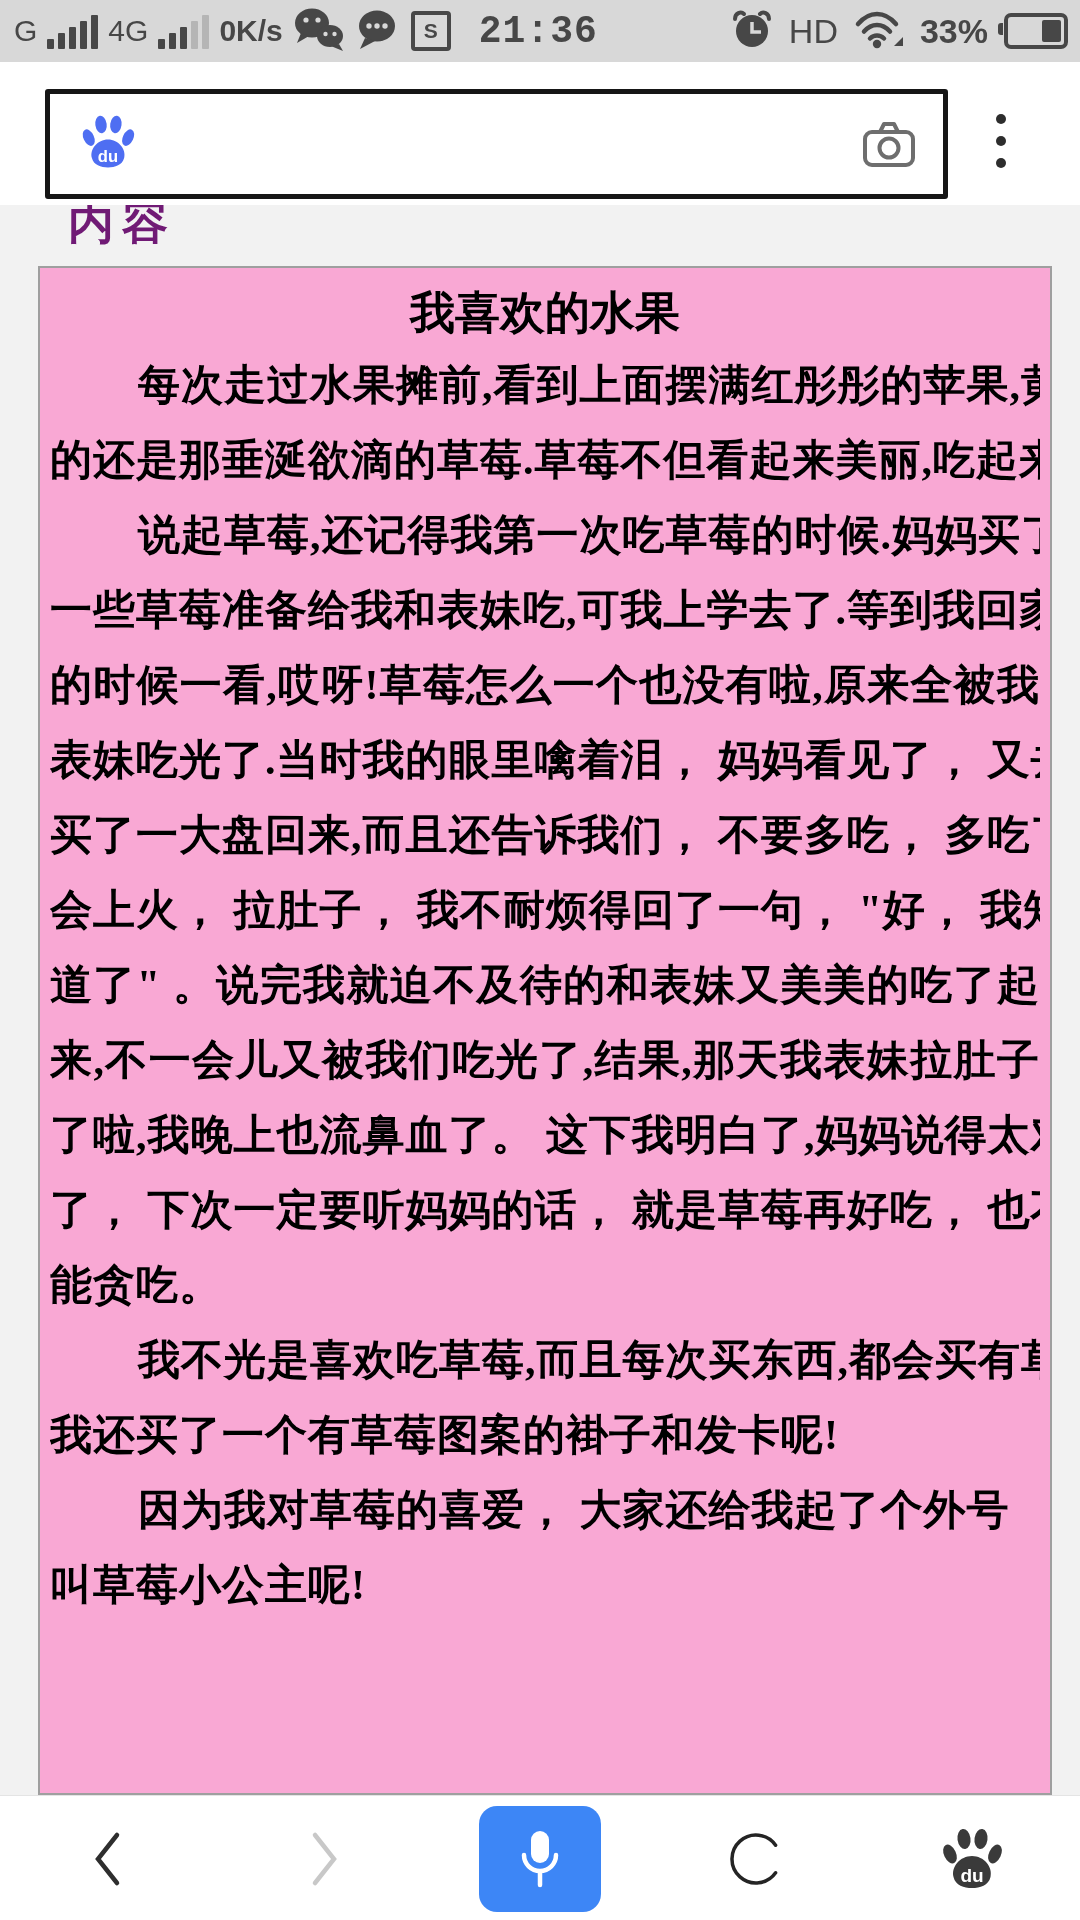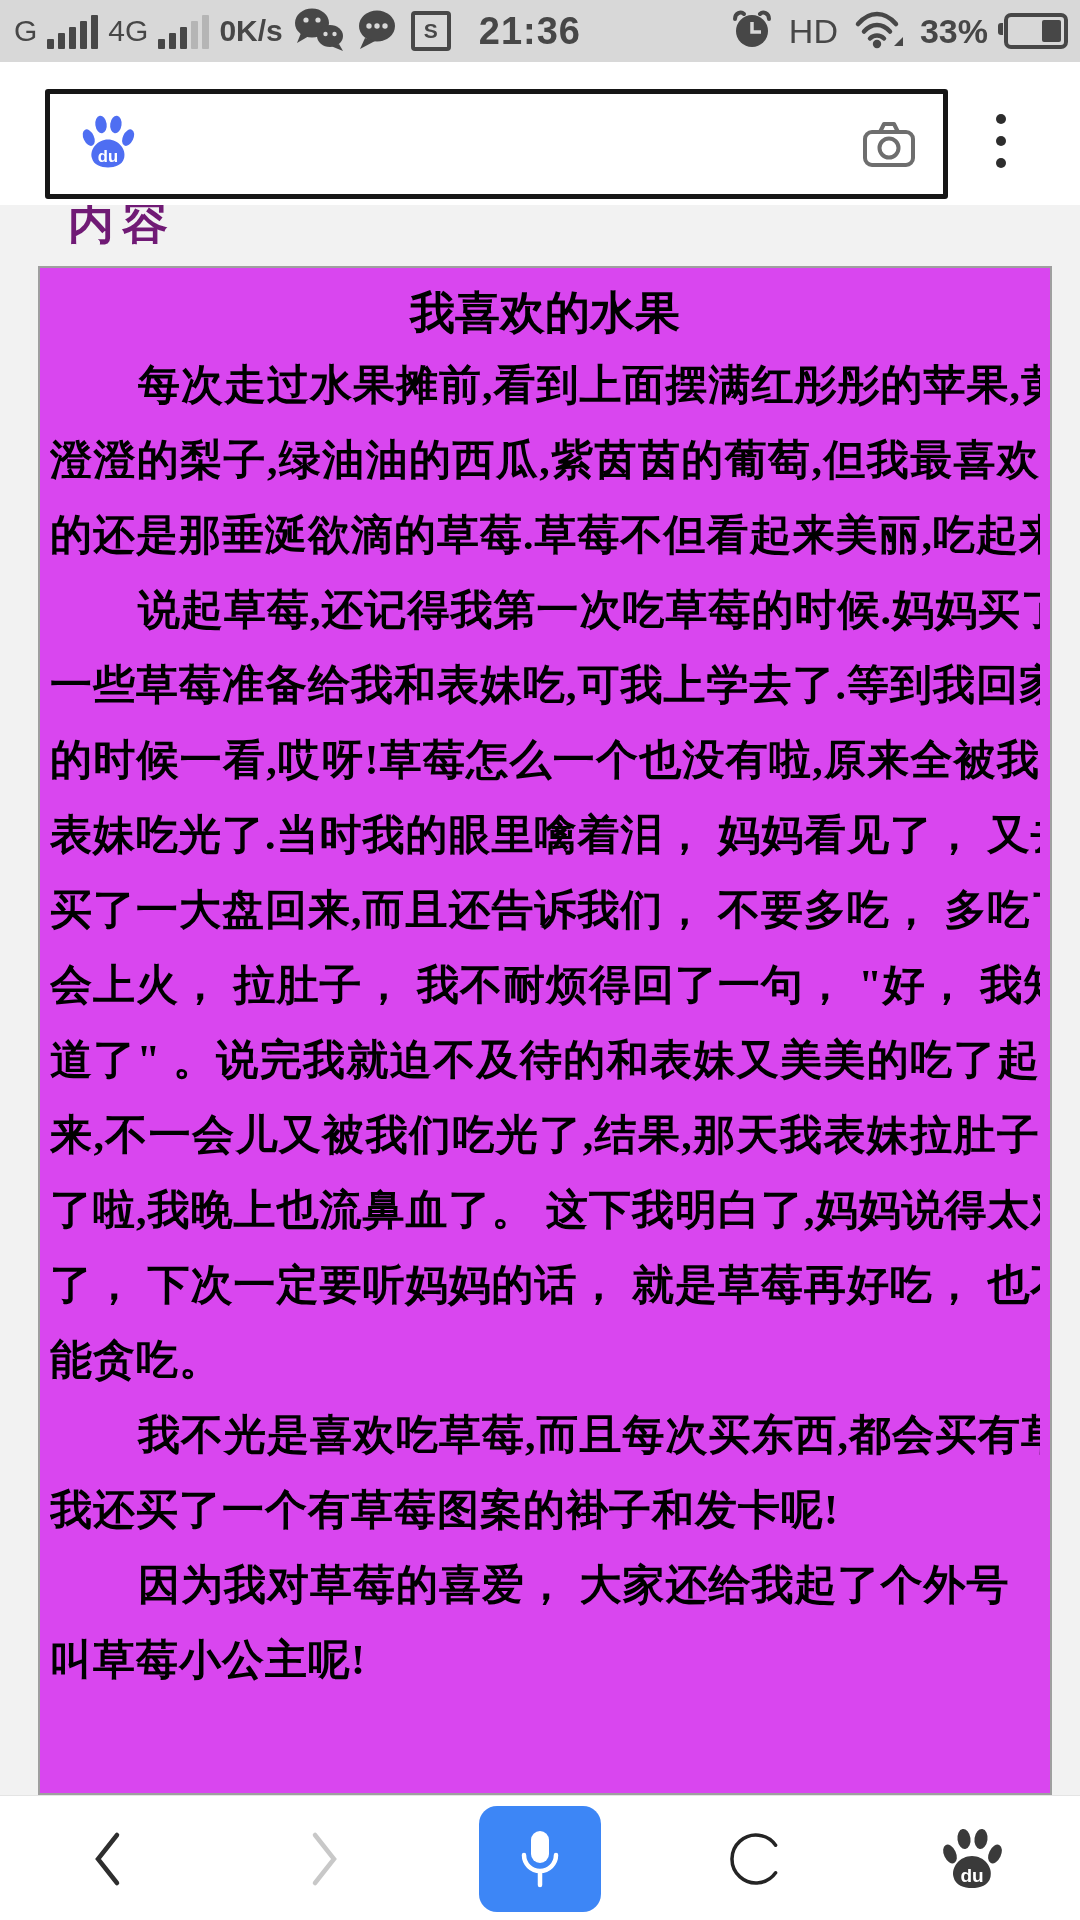--- a/index.html
+++ b/index.html
@@ -10,21 +10,21 @@
   }
   
   .status-bar{
     position:absolute;top:0;left:0;width:1080px;height:62px;
     background:#d8d8d8;color:#474747;z-index:10;
   }
   .sb-left{position:absolute;left:14px;top:0;height:62px;display:flex;align-items:center;gap:10px;}
   .sb-right{position:absolute;right:12px;top:0;height:62px;display:flex;align-items:center;gap:16px;}
   .sb-text{font-size:30px;font-weight:500;}
   .sb-bold{font-weight:700;}
-  .sb-time{font-size:38px;font-weight:700;margin-left:18px;letter-spacing:1px;}
+  .sb-time{font-size:38px;font-weight:700;margin-left:18px;letter-spacing:1px;font-family:Liberation Mono, monospace;}
   .bars{display:flex;align-items:flex-end;gap:4px;height:36px;}
   .bars i{width:7px;background:#474747;display:block;border-radius:1px;}
   .bars i:nth-child(1){height:10px}.bars i:nth-child(2){height:16px}
   .bars i:nth-child(3){height:22px}.bars i:nth-child(4){height:28px}
   .bars i:nth-child(5){height:34px}
   .bars.partial i:nth-child(4),.bars.partial i:nth-child(5){background:#b5b5b5;}
   .sbox{width:32px;height:32px;border:4px solid #474747;border-radius:4px;
         display:flex;align-items:center;justify-content:center;
         font-size:21px;font-weight:700;color:#474747;}
   .battery{width:56px;height:28px;border:4px solid #474747;border-radius:7px;position:relative;background:transparent;}
@@ -37,21 +37,21 @@
     display:flex;align-items:center;}
   .search-input{flex:1;border:none;outline:none;font-size:34px;background:transparent;height:80px;margin:0 10px;}
   .logo-blue{margin-left:30px;}
   .cam{position:absolute;right:26px;top:26px;}
   .menu-dots{position:absolute;left:996px;top:52px;display:flex;flex-direction:column;gap:12px;cursor:pointer;}
   .menu-dots i{width:10px;height:10px;border-radius:50%;background:#2d2d2d;display:block;}
   
   .content-label{position:absolute;top:192px;left:40px;z-index:1;
     font-size:46px;font-weight:700;color:#701a75;letter-spacing:8px;margin-left:28px;}
   .card{position:absolute;left:38px;top:266px;width:1014px;height:1529px;
-    box-sizing:border-box;background:#d946ef;border:2px solid #9f9f9f;
+    box-sizing:border-box;background:#f9a8d4;border:2px solid #9f9f9f;
     overflow:hidden;z-index:2;}
   .card-inner{padding:14px 10px 0 10px;}
   .essay{font-family:"Liberation Serif","DejaVu Serif",serif;color:#000;}
   .essay-title{font-size:45px;font-weight:700;text-align:center;height:62px;line-height:62px;}
   .essay-lines{margin-top:4px;}
   .line{height:75px;line-height:75px;font-size:42px;font-weight:700;
     letter-spacing:1px;overflow:hidden;white-space:nowrap;}
   .line.fill{text-align:justify;text-align-last:justify;}
   .line.indent{text-indent:88px;}
   
@@ -166,21 +166,20 @@
     </div>
 </div>
 
 <div class="content-label">内容</div>
 
 <div class="card">
   <div class="card-inner essay">
     <div class="essay-title">我喜欢的水果</div>
     <div class="essay-lines">
         <div class="line indent fill">每次走过水果摊前,看到上面摆满红彤彤的苹果,黄</div>
-        <div class="line fill">澄澄的梨子,绿油油的西瓜,紫茵茵的葡萄,但我最喜欢</div>
         <div class="line fill">的还是那垂涎欲滴的草莓.草莓不但看起来美丽,吃起来</div>
         <div class="line indent fill">说起草莓,还记得我第一次吃草莓的时候.妈妈买了</div>
         <div class="line fill">一些草莓准备给我和表妹吃,可我上学去了.等到我回家</div>
         <div class="line fill">的时候一看,哎呀!草莓怎么一个也没有啦,原来全被我</div>
         <div class="line fill">表妹吃光了.当时我的眼里噙着泪， 妈妈看见了， 又去</div>
         <div class="line fill">买了一大盘回来,而且还告诉我们， 不要多吃， 多吃了</div>
         <div class="line fill">会上火， 拉肚子， 我不耐烦得回了一句， "好， 我知</div>
         <div class="line fill">道了" 。说完我就迫不及待的和表妹又美美的吃了起</div>
         <div class="line fill">来,不一会儿又被我们吃光了,结果,那天我表妹拉肚子</div>
         <div class="line fill">了啦,我晚上也流鼻血了。 这下我明白了,妈妈说得太对</div>

